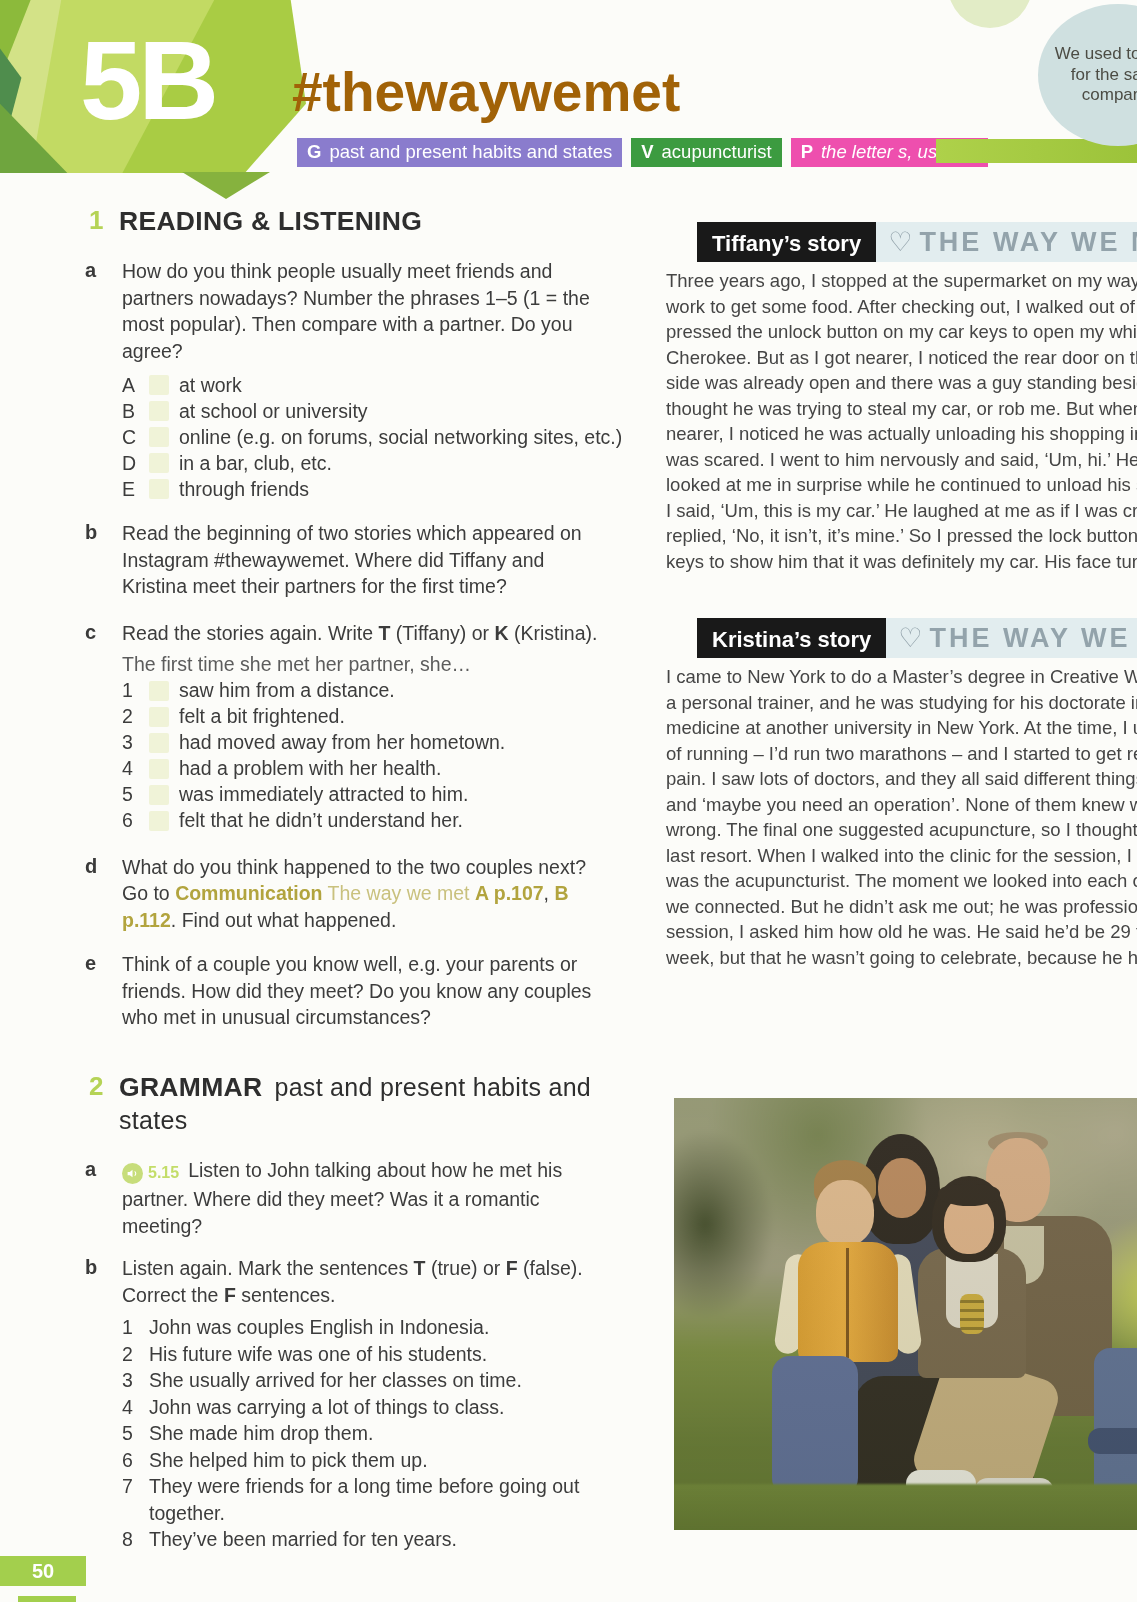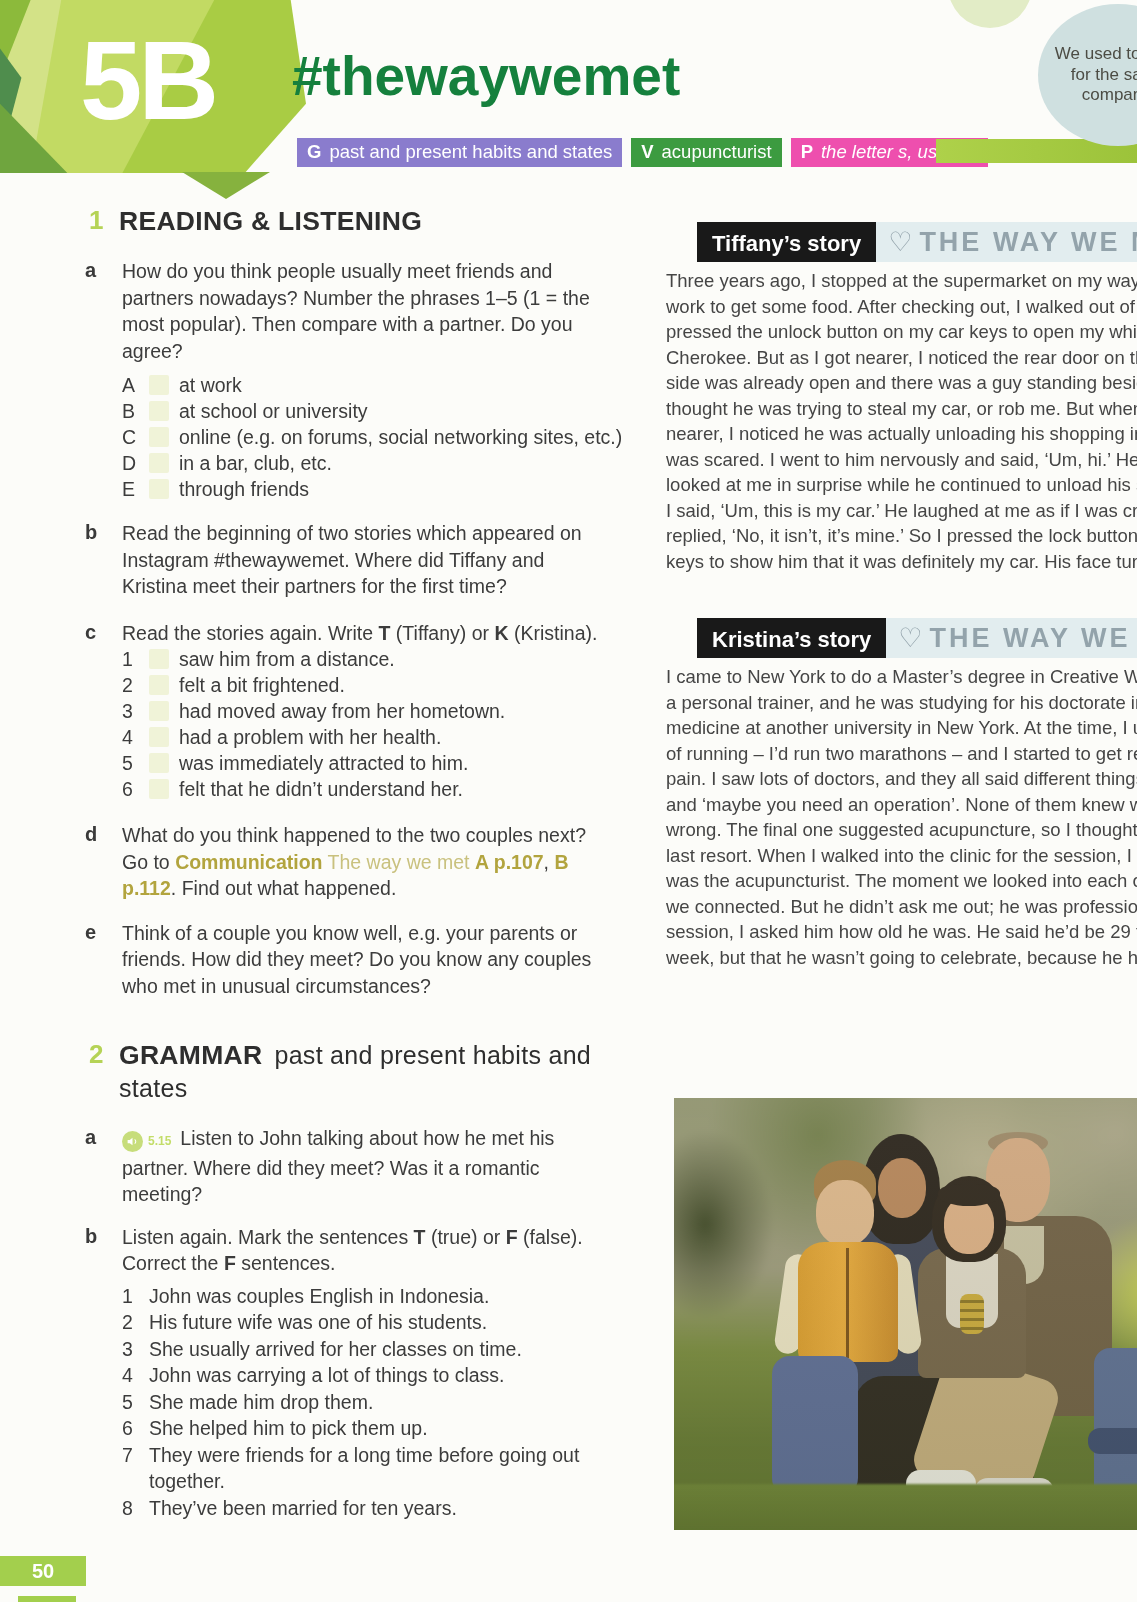--- a/index.html
+++ b/index.html
@@ -12,21 +12,21 @@
   .mosaic div{position:absolute;inset:0;}
   .m1{background:#d3e287;clip-path:polygon(0 0,55% 0,18% 100%,0 60%);}
   .m2{background:#c2da63;clip-path:polygon(20% 0,70% 0,40% 100%,10% 100%);}
   .m3{background:#8cba3b;clip-path:polygon(0 0,10% 0,0 45%);}
   .m4{background:#4f8d4d;clip-path:polygon(0 28%,7% 45%,0 92%);}
   .m5{background:#6fa53e;clip-path:polygon(0 60%,22% 100%,0 100%);}
   .mosaic-notch{position:absolute;left:182px;top:172px;width:88px;height:27px;background:#86b23e;
           clip-path:polygon(0 0,100% 0,50% 100%);}
   .lesson-code{position:absolute;left:80px;top:6px;font-size:112px;line-height:150px;
           font-weight:bold;color:#ffffff;letter-spacing:-4px;}
-  .lesson-title{position:absolute;left:292px;top:44px;font-size:55px;font-weight:bold;color:#15803d;}
+  .lesson-title{position:absolute;left:292px;top:60px;font-size:55px;font-weight:bold;color:#a16207;}
 
   .tags{position:absolute;left:297px;top:138px;display:flex;gap:9px;}
   .tag{color:#fff;font-size:18.5px;padding:3px 10px 4px;display:flex;gap:8px;align-items:baseline;white-space:nowrap;}
   .tag-letter{font-weight:bold;}
   .tag-g{background:#8a7ccd;} .tag-v{background:#3c9b40;} .tag-p{background:#ee4fae;}
   .tag-p .tag-label{font-style:italic;}
   .header-bar{position:absolute;left:936px;top:139px;width:201px;height:24px;
           background:linear-gradient(90deg,#aed14a,#9cc33a);}
 
   .bubble-top{position:absolute;left:948px;top:-56px;width:84px;height:84px;border-radius:50%;background:#e2ecc6;}
@@ -54,21 +54,21 @@
   .opt-key{width:27px;flex:none;}
   .opt-box{width:20px;height:20px;background:#f0f3d8;border-radius:2px;margin-right:10px;flex:none;}
   .opt-label{white-space:nowrap;}
   .num-row{display:flex;}
   .num-key{width:27px;flex:none;}
   .num-label{flex:1;}
 
   .audio-ref{display:inline-flex;align-items:center;gap:5px;margin-right:9px;vertical-align:-3px;}
   .audio-circle{width:21px;height:21px;border-radius:50%;background:#c7dd7b;display:inline-flex;
           align-items:center;justify-content:center;flex:none;}
-  .audio-num{color:#c3dd69;font-weight:bold;font-size:12px;}
+  .audio-num{color:#c3dd69;font-weight:bold;font-size:16px;}
 
   
   .story-head{position:absolute;left:681px;display:flex;width:442px;height:40px;margin-left:16px;}
   .story-label{background:#191919;color:#fff;font-weight:bold;font-size:22px;
           padding:5px 15px 0;white-space:nowrap;line-height:34px;}
   .story-banner{flex:1;background:#e2edef;color:#93a3ab;display:flex;align-items:center;gap:7px;
           padding-left:12px;font-weight:bold;font-size:27px;letter-spacing:3px;
           overflow:hidden;white-space:nowrap;}
   .banner-heart{font-size:27px;font-weight:normal;letter-spacing:0;}
   .story-text{position:absolute;left:666px;width:600px;font-size:18.5px;line-height:25.5px;color:#454545;}
@@ -204,20 +204,21 @@
 
     <div class="item" style="margin-bottom:20px;">
       <span class="item-letter">b</span>
       <div class="item-body">Read the beginning of two stories which appeared on Instagram #thewaywemet. Where did Tiffany and Kristina meet their partners for the first time?</div>
     </div>
 
     <div class="item" style="margin-bottom:20px;">
       <span class="item-letter">c</span>
       <div class="item-body">
         <div><span>Read the stories again. Write </span><span class="b">T</span><span> (Tiffany) or </span><span class="b">K</span><span> (Kristina).</span></div>
+        <div class="stem">The first time she met her partner, she…</div>
         <div>
           <div class="opt">
             <span class="opt-key">1</span>
             <span class="opt-box"></span>
             <span class="opt-label">saw him from a distance.</span>
           </div>
           <div class="opt">
             <span class="opt-key">2</span>
             <span class="opt-box"></span>
             <span class="opt-label">felt a bit frightened.</span>

